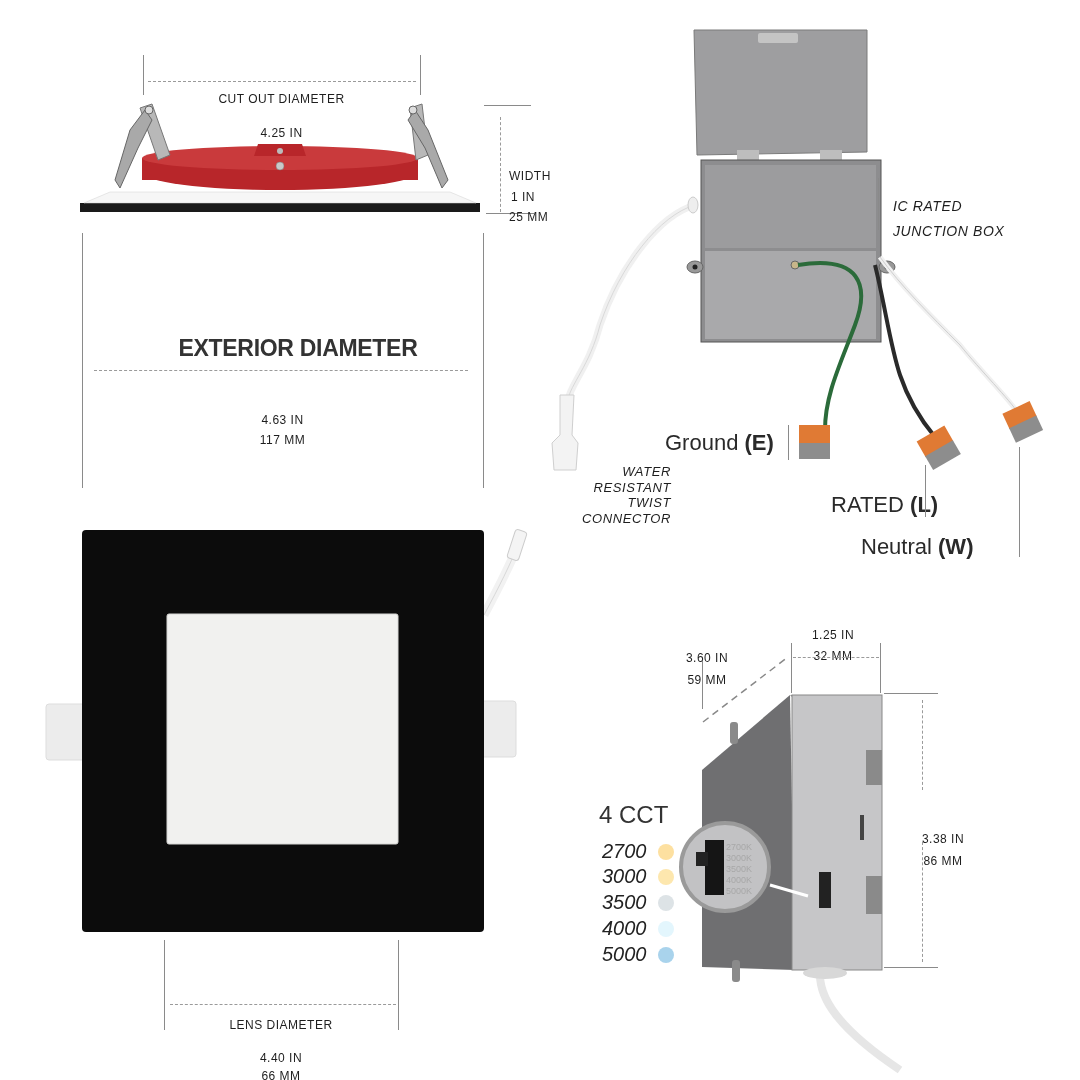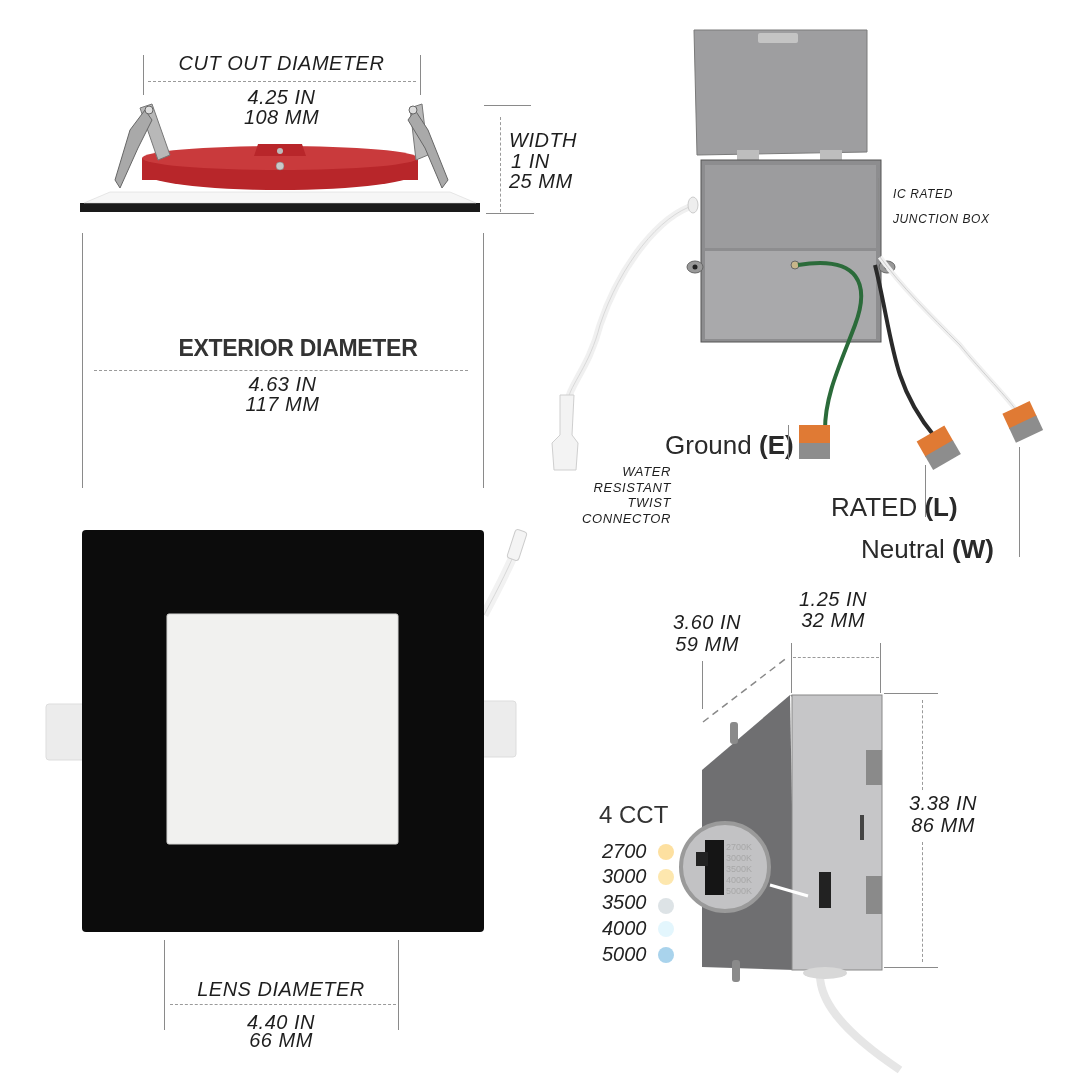--- a/index.html
+++ b/index.html
@@ -1,26 +1,26 @@
 <!DOCTYPE html>
 <html><head>
 <meta charset="utf-8">
 <style>
   * { box-sizing: border-box; margin: 0; padding: 0; }
   html, body { width: 1080px; height: 1080px; background: #ffffff; overflow: hidden; }
   body { position: relative; font-family: "Liberation Sans", "DejaVu Sans", sans-serif; color: #222; }
   .abs { position: absolute; }
-  .it { font-style: italic; font-size: 20px; letter-spacing: 0.5px; color: #1e1e1e; text-align: center; line-height: 20px; }
+  .it { font-size: 12px; letter-spacing: 0.5px; color: #1e1e1e; text-align: center; line-height: 20px; margin-top: 36px; }
   .itl { font-style: italic; font-size: 13px; letter-spacing: 0.6px; color: #1e1e1e; line-height: 15.5px; }
   .vline { position: absolute; width: 1px; background: #8a8a8a; }
   .hline { position: absolute; height: 1px; background: #8a8a8a; }
   .dash-h { position: absolute; height: 0; border-top: 1.5px dashed #9a9a9a; }
   .dash-v { position: absolute; width: 0; border-left: 1.5px dashed #9a9a9a; }
   .big-label { font-weight: bold; font-size: 23px; color: #333; letter-spacing: -0.3px; }
-  .wire-label { font-size: 26px; color: #2a2a2a; }
+  .wire-label { font-size: 22px; color: #2a2a2a; }
   .wire-label b { font-weight: bold; }
   .cct-title { font-size: 24px; color: #333; }
   .cct-row { position: absolute; display: flex; align-items: center; }
   .cct-num { font-style: italic; font-size: 20px; width: 52px; color: #222; }
   .cct-dot { width: 16px; height: 16px; border-radius: 50%; margin-left: 4px; }
   svg { position: absolute; overflow: visible; }
 </style>
 </head>
 <body>
 
@@ -132,21 +132,21 @@
     <rect x="384" y="406" width="32" height="18" fill="#e07a34"></rect>
     <rect x="384" y="423" width="32" height="16" fill="#8d8d8d"></rect>
   </g>
   <g transform="rotate(-25 485 397)">
     <rect x="468" y="380" width="30" height="17" fill="#e07a34"></rect>
     <rect x="468" y="396" width="30" height="16" fill="#8d8d8d"></rect>
   </g>
 </svg>
 
 <div class="vline" style="left:878px; top:178px; height:52px;"></div>
-<div class="abs itl" style="left:893px; top:182px; font-size:12px; line-height:25px;">
+<div class="abs itl" style="left:893px; top:194px; font-size:14px; line-height:25px;">
   <div>IC RATED</div>
   <div>JUNCTION BOX</div>
 </div>
 
 <div class="abs itl" style="left:582px; top:464px;text-align:right;">
   <div>WATER</div>
   <div>RESISTANT</div>
   <div>TWIST</div>
   <div>CONNECTOR</div>
 </div>
@@ -229,21 +229,21 @@
 <div class="abs cct-title" style="left:599px; top:801px;">4 CCT</div>
 <div>
   <div class="cct-row" style="left:602px; top:840px;">
     <span class="cct-num">2700</span>
     <span class="cct-dot" style="background:#fde0a0;"></span>
   </div>
   <div class="cct-row" style="left:602px; top:865px;">
     <span class="cct-num">3000</span>
     <span class="cct-dot" style="background:#fde7ae;"></span>
   </div>
-  <div class="cct-row" style="left:602px; top:891px;align-items:flex-end;">
+  <div class="cct-row" style="left:602px; top:891px;">
     <span class="cct-num">3500</span>
     <span class="cct-dot" style="background:#dde3e6;"></span>
   </div>
   <div class="cct-row" style="left:602px; top:917px;">
     <span class="cct-num">4000</span>
     <span class="cct-dot" style="background:#e3f6fd;"></span>
   </div>
   <div class="cct-row" style="left:602px; top:943px;">
     <span class="cct-num">5000</span>
     <span class="cct-dot" style="background:#a9d3ec;"></span>

